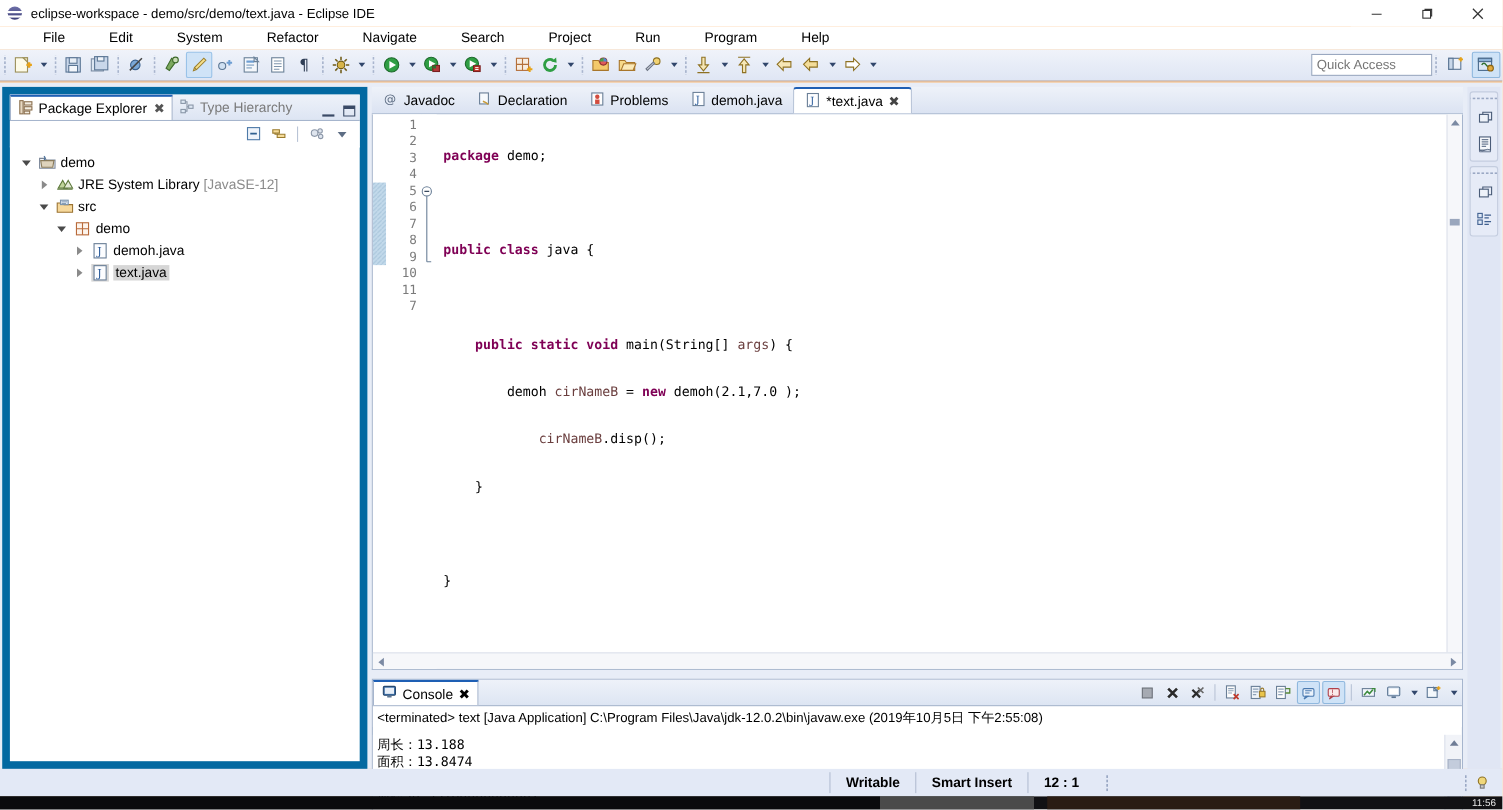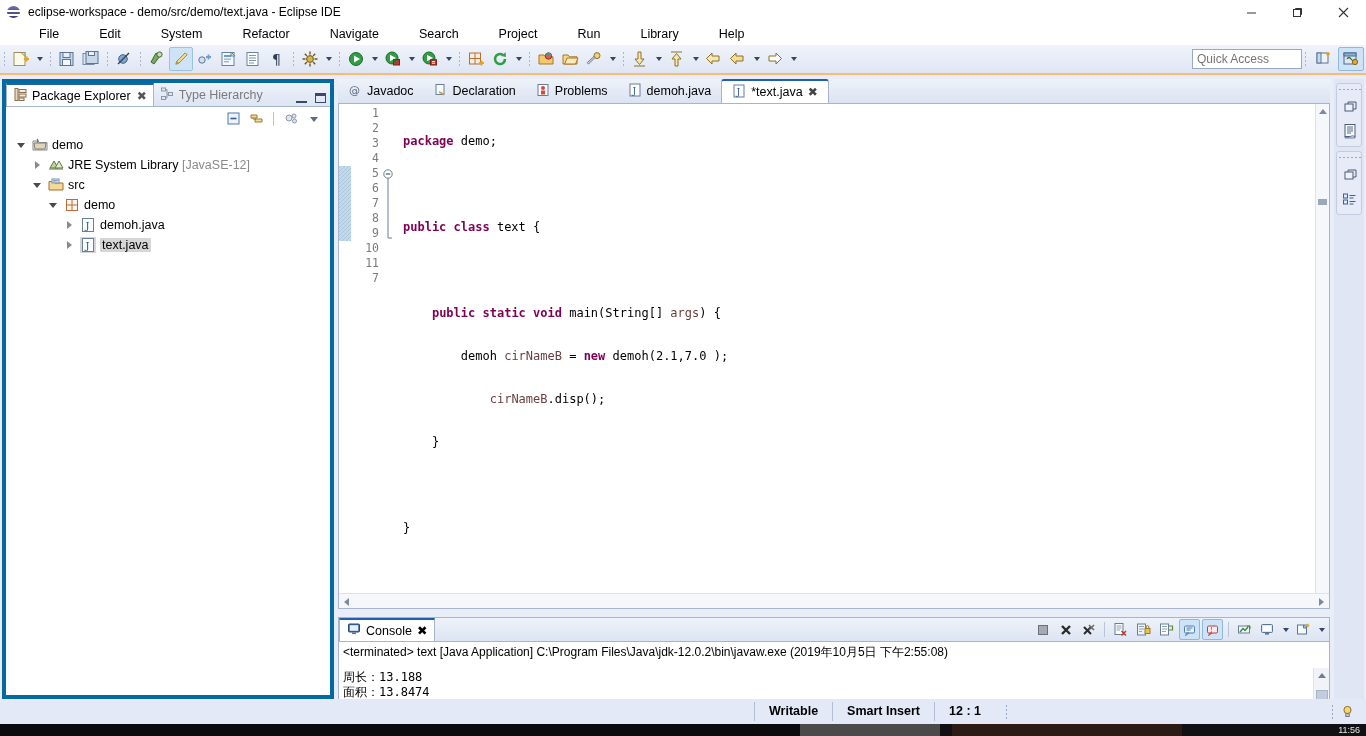--- a/index.html
+++ b/index.html
@@ -108,21 +108,21 @@
   
   .workbench {
     position: absolute; left: 0; top: 75px; width: 1366px; height: 624px;
     background: #e8edf7;
   }
 
   
   .view-pkg {
     position: absolute; left: 2px; top: 4px; width: 332px; height: 620px;
     background: #ffffff;
-    border: 4px solid #0369a1;
+    border: 7px solid #0369a1;
   }
   .view-tabs {
     height: 24px;
     background: linear-gradient(#eef2f9, #dde5f3);
     display: flex; align-items: flex-end;
     position: relative;
     border-bottom: 1px solid #a6b5cd;
   }
   .vtab {
     height: 23px; display: flex; align-items: center; gap: 4px;
@@ -355,21 +355,21 @@
 
   <div class="menubar">
     <div class="menu-item">File</div>
     <div class="menu-item">Edit</div>
     <div class="menu-item">System</div>
     <div class="menu-item">Refactor</div>
     <div class="menu-item">Navigate</div>
     <div class="menu-item">Search</div>
     <div class="menu-item">Project</div>
     <div class="menu-item">Run</div>
-    <div class="menu-item">Library</div>
+    <div class="menu-item">Program</div>
     <div class="menu-item">Help</div>
   </div>
 
   <div class="toolbar">
     <div class="tb-grip"></div>
 
     <div class="tb-btn">
       <svg width="18" height="18" viewBox="0 0 18 18">
         <rect x="2" y="2.5" width="11" height="13" fill="#fdfbe8" stroke="#9b8f5a"></rect>
         <path d="M9 2.5 L13 6.5 V2.5 Z" fill="#e8e2bd" stroke="#9b8f5a"></path>
@@ -804,21 +804,21 @@
             <circle cx="5" cy="70" r="4.2" fill="#ffffff" stroke="#6a7f97"></circle>
             <line x1="2.8" y1="70" x2="7.2" y2="70" stroke="#3a4a5e" stroke-width="1.1"></line>
 
             <line x1="5" y1="74" x2="5" y2="134" stroke="#6a7f97" stroke-width="1"></line>
             <line x1="5" y1="134" x2="9" y2="134" stroke="#6a7f97" stroke-width="1"></line>
           </svg>
         </div>
         <div class="code">
           <div class="ln"><span class="kw">package </span><span class="plain">demo;</span></div>
           <div class="ln"></div>
-          <div class="ln"><span class="kw">public class </span><span class="plain">text {</span></div>
+          <div class="ln"><span class="kw">public class </span><span class="plain">java {</span></div>
           <div class="ln"></div>
           <div class="ln"><span class="plain">    </span><span class="kw">public static void </span><span class="plain">main(String[] </span><span class="arg">args</span><span class="plain">) {</span></div>
           <div class="ln"><span class="plain">        demoh </span><span class="loc">cirNameB</span><span class="plain"> = </span><span class="kw">new</span><span class="plain"> demoh(2.1,7.0 );</span></div>
           <div class="ln"><span class="plain">            </span><span class="loc">cirNameB</span><span class="plain">.disp();</span></div>
           <div class="ln"><span class="plain">    }</span></div>
           <div class="ln"></div>
           <div class="ln"><span class="plain">}</span></div>
           
         </div>
         <div class="v-scroll">

